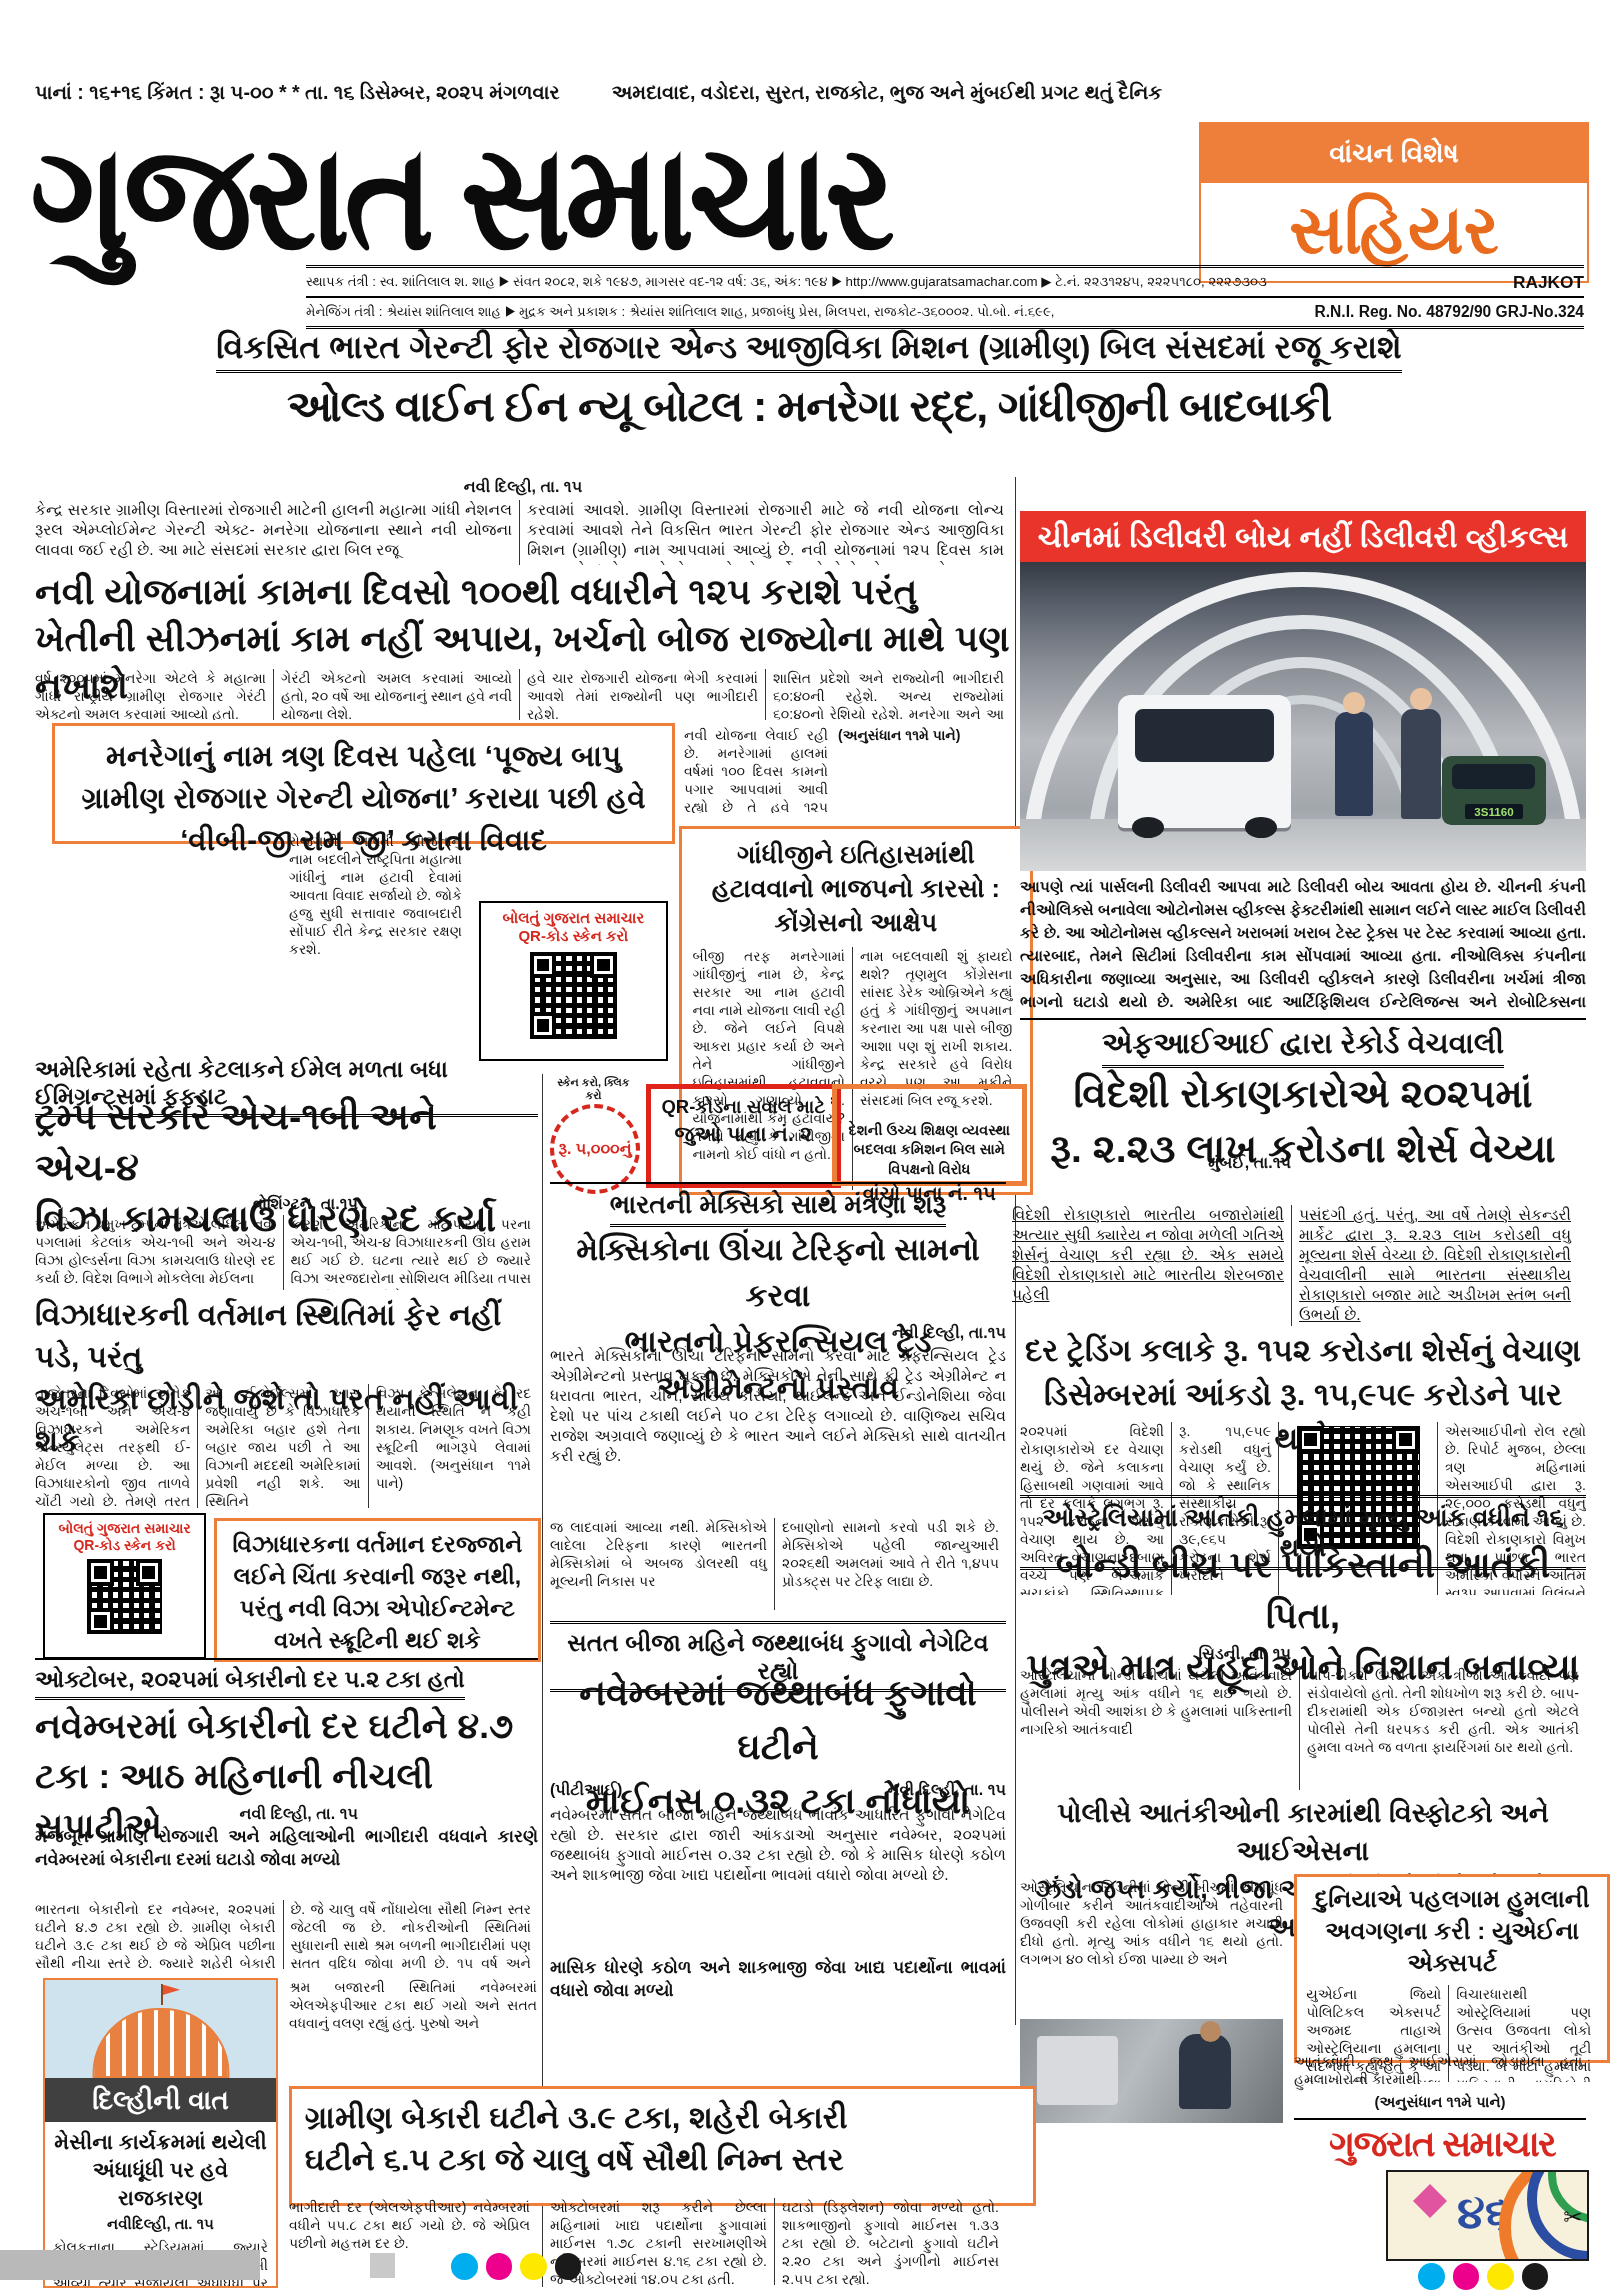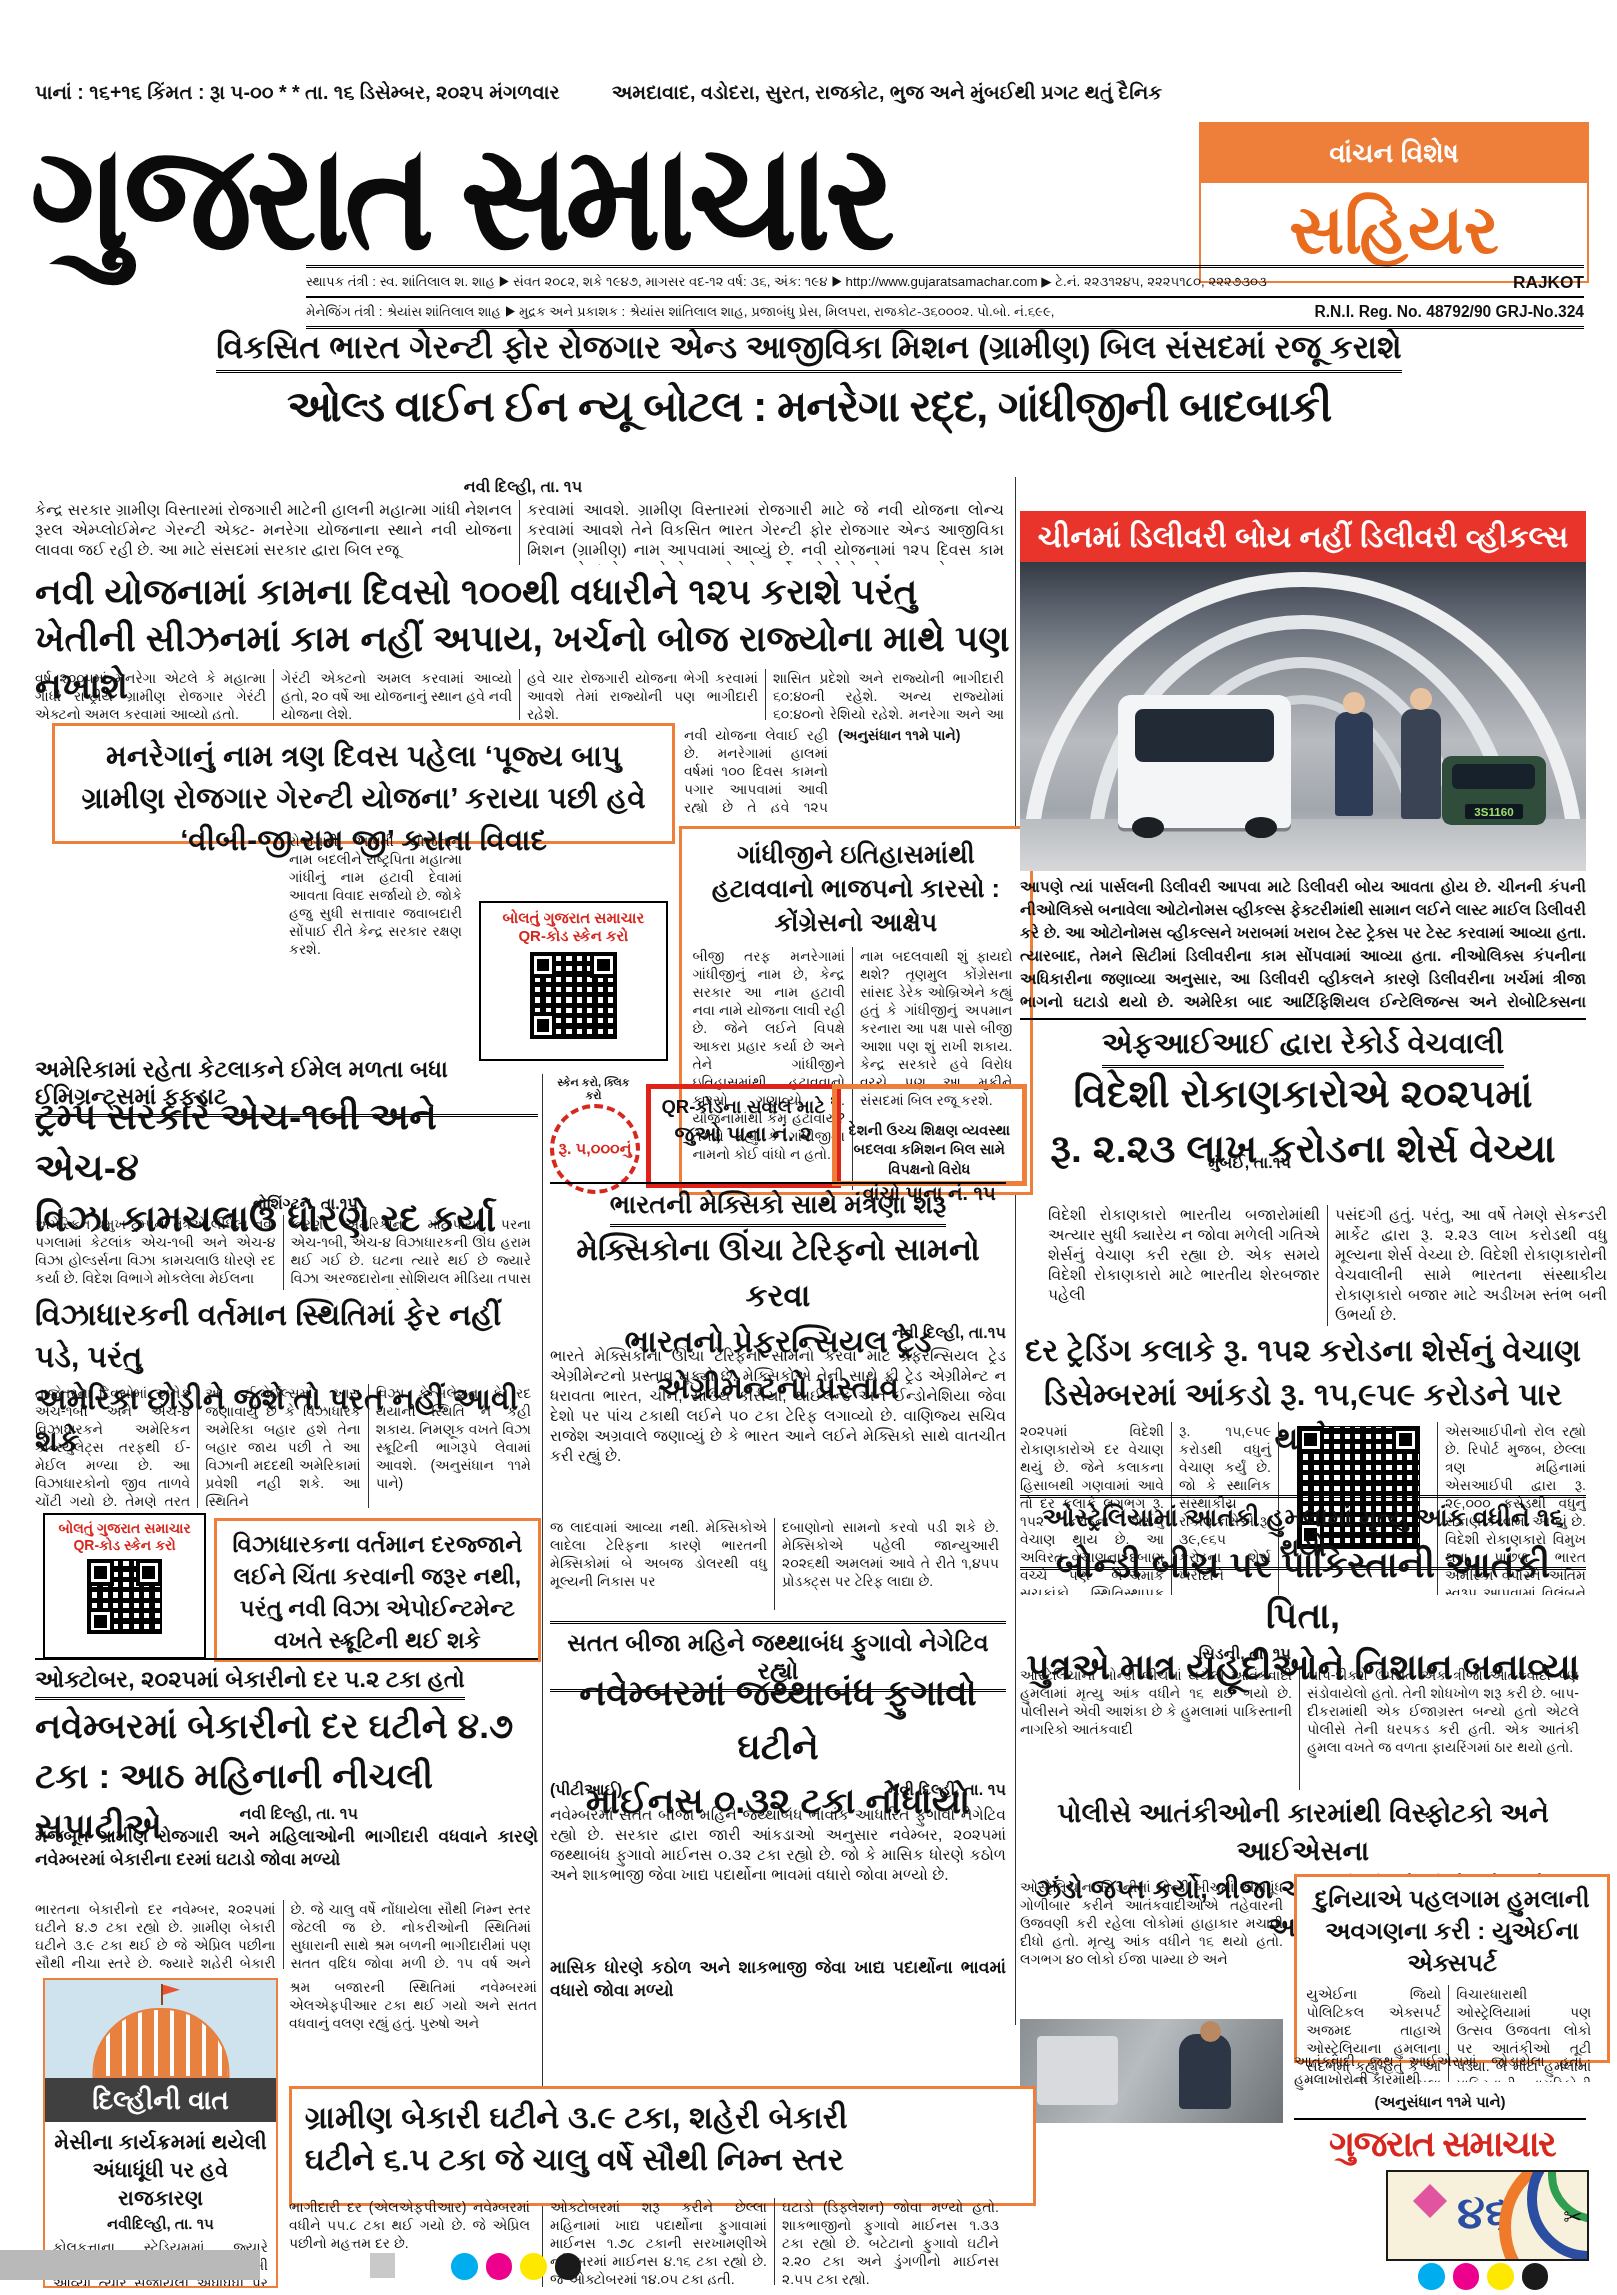--- a/index.html
+++ b/index.html
@@ -138,21 +138,21 @@
 
   <div class="abs" style="left:1020px;top:1018px;width:566px;border-top:2.9px solid #000;"></div>
   <div class="abs ctr kick" style="left:1020px;top:1027px;width:566px;font-size:29px;">
     <span>એફઆઈઆઈ દ્વારા રેકોર્ડ વેચવાલી</span>
   </div>
   <div class="abs ctr" style="left:1020px;top:1066px;width:566px;font-size:39px;font-weight:800;line-height:55px;">
     <div>વિદેશી રોકાણકારોએ ૨૦૨૫માં</div>
     <div>રૂ. ૨.૨૩ લાખ કરોડના શેર્સ વેચ્યા</div>
   </div>
   <div class="abs dl" style="left:1020px;top:1154px;width:271px;text-align:right;">મુંબઈ, તા.૧૫</div>
-  <div class="abs cols" style="left:1048px;top:1205px;width:566px;height:121px;overflow:hidden;">
+  <div class="abs cols" style="left:1012px;top:1205px;width:566px;height:121px;overflow:hidden;text-decoration:underline;">
     <div class="bt">વિદેશી રોકાણકારો ભારતીય બજારોમાંથી અત્યાર સુધી ક્યારેય ન જોવા મળેલી ગતિએ શેર્સનું વેચાણ કરી રહ્યા છે. એક સમયે વિદેશી રોકાણકારો માટે ભારતીય શેરબજાર પહેલી</div>
     <div class="bt">પસંદગી હતું. પરંતુ, આ વર્ષે તેમણે સેકન્ડરી માર્કેટ દ્વારા રૂ. ૨.૨૩ લાખ કરોડથી વધુ મૂલ્યના શેર્સ વેચ્યા છે. વિદેશી રોકાણકારોની વેચવાલીની સામે ભારતના સંસ્થાકીય રોકાણકારો બજાર માટે અડીખમ સ્તંભ બની ઉભર્યા છે.</div>
   </div>
   <div class="abs ctr" style="left:1020px;top:1329px;width:566px;font-size:31px;font-weight:800;line-height:44px;">
     <div>દર ટ્રેડિંગ કલાકે રૂ. ૧૫૨ કરોડના શેર્સનું વેચાણ</div>
     <div>ડિસેમ્બરમાં આંકડો રૂ. ૧૫,૯૫૯ કરોડને પાર થયો</div>
   </div>
   <div class="abs" style="left:1020px;top:1422px;width:566px;height:173px;display:flex;overflow:hidden;">
     <div class="bts" style="width:144px;padding-right:7px;">૨૦૨૫માં વિદેશી રોકાણકારોએ દર વેચાણ થયું છે. જેને કલાકના હિસાબથી ગણવામાં આવે તો દર કલાકે લગભગ રૂ. ૧૫૨ કરોડના શેર્સનું વેચાણ થાય છે. આ અવિરત વેચાણના દબાણ વચ્ચે પણ બેન્ચમાર્ક સૂચકાંકો સ્થિતિસ્થાપક રહ્યાં છે. ડિસેમ્બરમાં પણ આ ટ્રેન્ડ ચાલુ રહ્યો</div>
     <div class="bts" style="width:92px;padding:0 7px;border-left:1.2px solid #333;">રૂ. ૧૫,૯૫૯ કરોડથી વધુનું વેચાણ કર્યું છે. જો કે સ્થાનિક સંસ્થાકીય રોકાણકારોએ રૂ. ૩૯,૯૬૫ કરોડના શેર્સ ખરીદીને</div>

